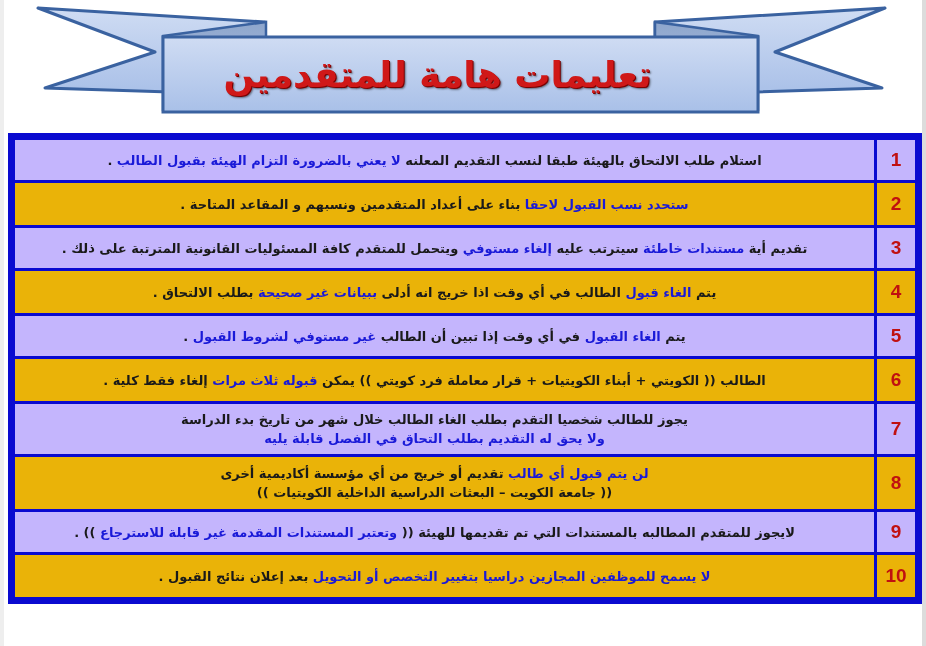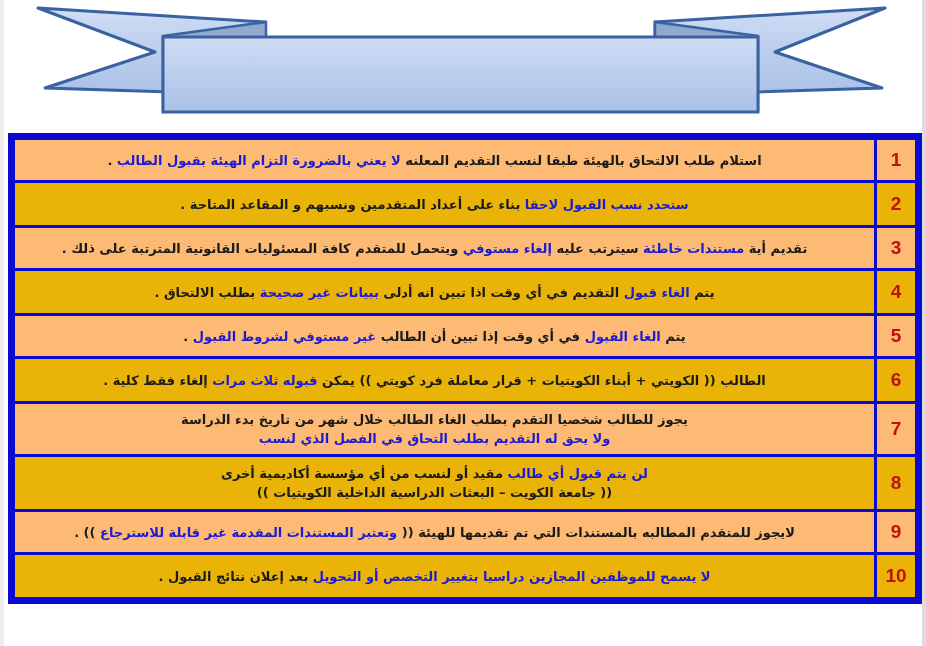--- a/index.html
+++ b/index.html
@@ -28,21 +28,21 @@
     .table-wrap {
       position: absolute; left: 8px; top: 133px; width: 906px;
       border: 4px solid #0a0ad0; background: #0a0ad0;
     }
     table {
       width: 100%; border-collapse: collapse; direction: rtl; table-layout: fixed;
     }
     td {
       border: 3px solid #0a0ad0; padding: 0; vertical-align: middle;
     }
-    tr.odd td { background: #fdba74; }
+    tr.odd td { background: #c4b5fd; }
     tr.even td { background: #eab308; }
     td.num {
       width: 38px; text-align: center;
       font-family: "Liberation Sans", sans-serif; font-weight: bold; font-size: 19px;
       color: #c01010;
     }
     td.txt {
       text-align: center; direction: rtl;
       font-family: "DejaVu Sans", sans-serif; font-weight: bold; font-size: 13px;
       color: #1a1a1a; line-height: 19px;
@@ -77,20 +77,21 @@
     <polygon points="38,8 265,22 265,95 45,88 155,52" fill="url(#rib)" stroke="#3a62a0" stroke-width="3" stroke-linejoin="round"></polygon>
 
     <polygon points="163,36 266,22 266,110 163,110" fill="url(#fold)" stroke="#3a62a0" stroke-width="2.5"></polygon>
 
     <polygon points="885,8 655,22 655,95 882,88 775,52" fill="url(#rib)" stroke="#3a62a0" stroke-width="3" stroke-linejoin="round"></polygon>
 
     <polygon points="758,36 655,22 655,110 758,110" fill="url(#fold)" stroke="#3a62a0" stroke-width="2.5"></polygon>
 
     <polygon points="163,37 758,37 758,112 163,112" fill="url(#rib)" stroke="#3a62a0" stroke-width="3"></polygon>
   </svg>
+  <div class="banner-title">تعليمات هامة للمتقدمين</div>
 </div>
 
 <div class="table-wrap">
   <table>
     <tbody id="rows">
         <tr class="odd h1">
           <td class="num">1</td>
           <td class="txt">
             <div class="inner">
               <span class="ln"><span>استلام طلب الالتحاق بالهيئة طبقا لنسب التقديم المعلنه </span><span class="hl">لا يعني بالضرورة التزام الهيئة بقبول الطالب</span><span> .</span></span>
@@ -110,21 +111,21 @@
           <td class="txt">
             <div class="inner">
               <span class="ln"><span>تقديم أية </span><span class="hl">مستندات خاطئة</span><span> سيترتب عليه </span><span class="hl">إلغاء مستوفي</span><span> ويتحمل للمتقدم كافة المسئوليات القانونية المترتبة على ذلك .</span></span>
             </div>
           </td>
         </tr>
         <tr class="even h2">
           <td class="num">4</td>
           <td class="txt">
             <div class="inner">
-              <span class="ln"><span>يتم </span><span class="hl">الغاء قبول</span><span> التقديم في أي وقت اذا تبين انه أدلى </span><span class="hl">ببيانات غير صحيحة</span><span> بطلب الالتحاق .</span></span>
+              <span class="ln"><span>يتم </span><span class="hl">الغاء قبول</span><span> الطالب في أي وقت اذا خريج انه أدلى </span><span class="hl">ببيانات غير صحيحة</span><span> بطلب الالتحاق .</span></span>
             </div>
           </td>
         </tr>
         <tr class="odd h1">
           <td class="num">5</td>
           <td class="txt">
             <div class="inner">
               <span class="ln"><span>يتم </span><span class="hl">الغاء القبول</span><span> في أي وقت إذا تبين أن الطالب </span><span class="hl">غير مستوفي لشروط القبول</span><span> .</span></span>
             </div>
           </td>
@@ -135,29 +136,29 @@
             <div class="inner">
               <span class="ln"><span>الطالب (( الكويتي + أبناء الكويتيات + قرار معاملة فرد كويتي )) يمكن </span><span class="hl">قبوله ثلاث مرات</span><span> إلغاء فقط كلية .</span></span>
             </div>
           </td>
         </tr>
         <tr class="odd h7">
           <td class="num">7</td>
           <td class="txt">
             <div class="inner">
               <span class="ln"><span>يجوز للطالب شخصيا التقدم بطلب الغاء الطالب خلال شهر من تاريخ بدء الدراسة</span></span>
-              <span class="ln"><span class="hl">ولا يحق له التقديم بطلب التحاق في الفصل الذي لنسب</span></span>
+              <span class="ln"><span class="hl">ولا يحق له التقديم بطلب التحاق في الفصل قابلة يليه</span></span>
             </div>
           </td>
         </tr>
         <tr class="even h8">
           <td class="num">8</td>
           <td class="txt">
             <div class="inner">
-              <span class="ln"><span class="hl">لن يتم قبول أي طالب</span><span> مقيد أو لنسب من أي مؤسسة أكاديمية أخرى</span></span>
+              <span class="ln"><span class="hl">لن يتم قبول أي طالب</span><span> تقديم أو خريج من أي مؤسسة أكاديمية أخرى</span></span>
               <span class="ln"><span>(( جامعة الكويت – البعثات الدراسية الداخلية الكويتيات ))</span></span>
             </div>
           </td>
         </tr>
         <tr class="odd h1">
           <td class="num">9</td>
           <td class="txt">
             <div class="inner">
               <span class="ln"><span>لايجوز للمتقدم المطالبه بالمستندات التي تم تقديمها للهيئة (( </span><span class="hl">وتعتبر المستندات المقدمة غير قابلة للاسترجاع</span><span> )) .</span></span>
             </div>

